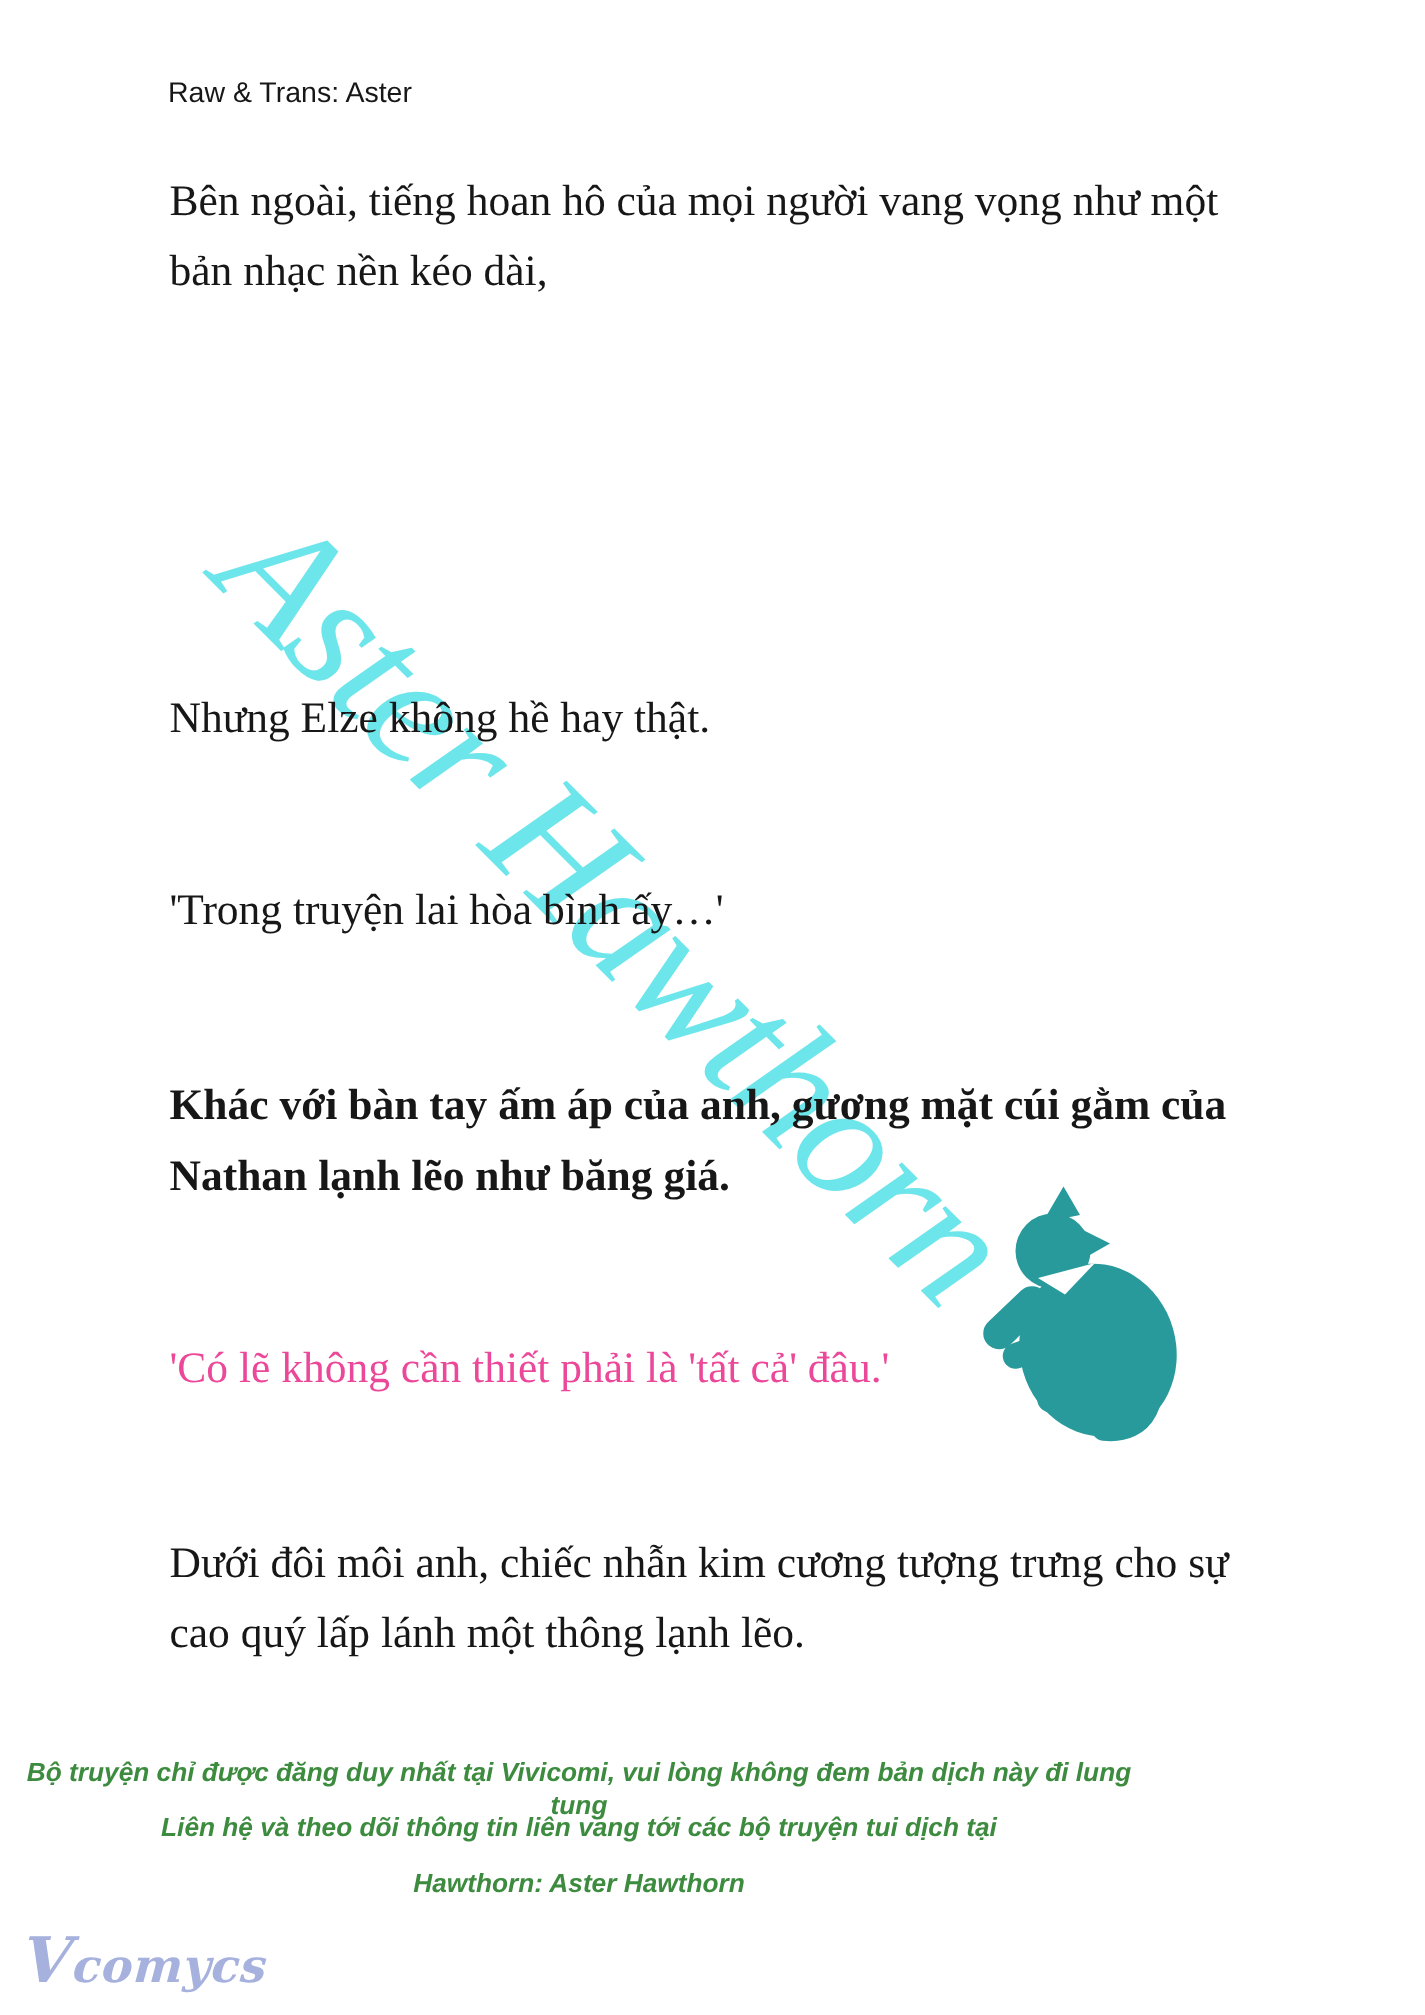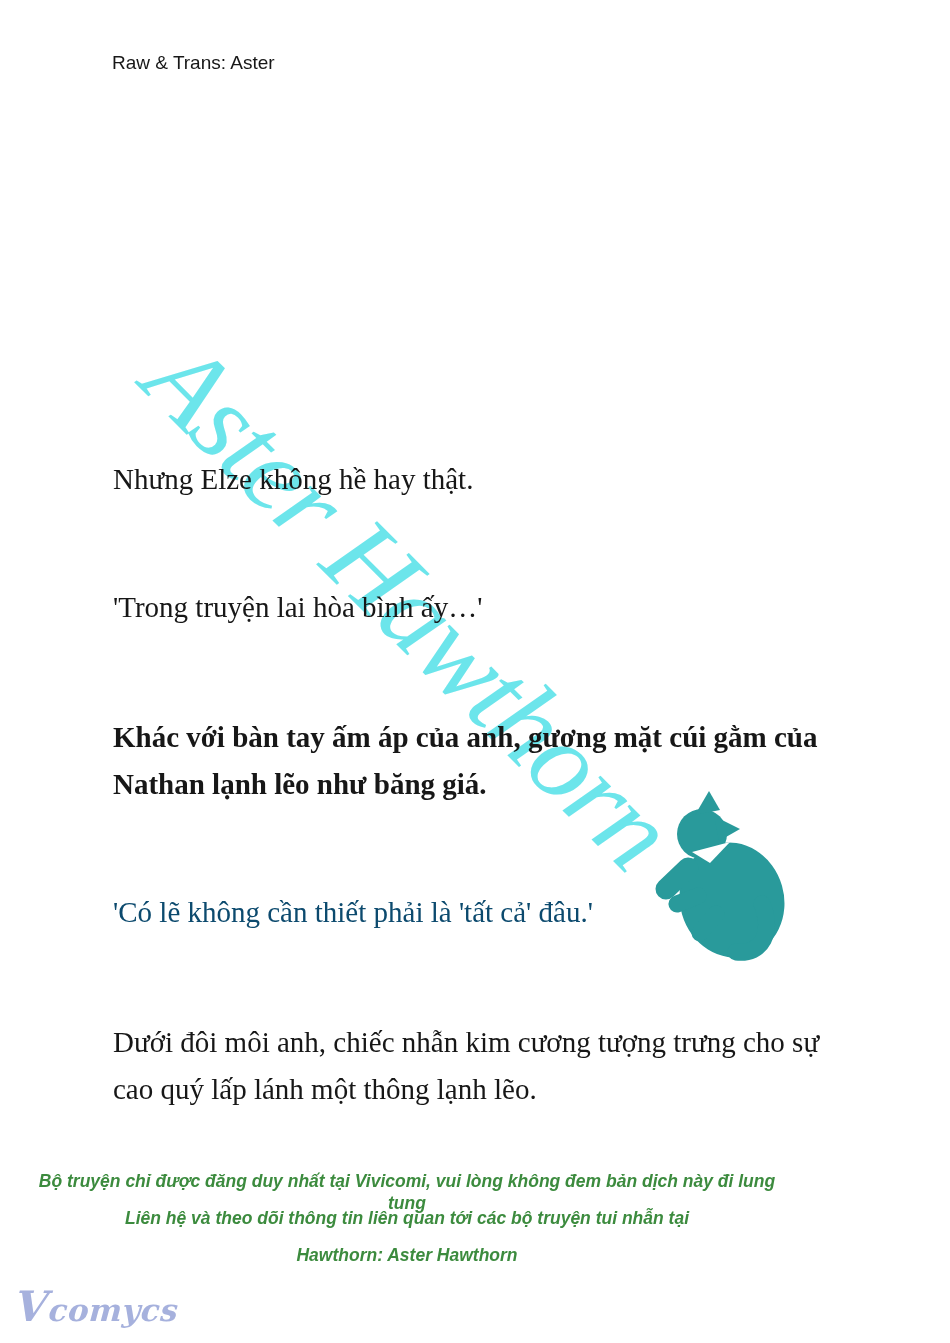--- a/index.html
+++ b/index.html
@@ -47,21 +47,20 @@
     position:absolute;left:650px;top:788px;
     width:135px;height:185px;
     z-index:3;
   }
   
   .footer-line{
     position:absolute;left:0;width:772px;
     text-align:center;
     font:italic 700 17.5px/1.25 "Liberation Sans", sans-serif;
     z-index:2;
-    margin-left:21px;
   }
   #f1{top:1171px;}
   #f2{top:1208px;}
   #f3{top:1245px;}
   
   .logo{
     position:absolute;left:16px;top:1280px;
     font:italic 700 31px/1.3 "DejaVu Serif", serif;
     letter-spacing:0.5px;
     transform:skewX(-4deg);
@@ -89,27 +88,29 @@
     <circle cx="52" cy="46" r="25" fill="currentColor"></circle>
 
     <polygon points="45,27 59,3 70,22" fill="currentColor"></polygon>
     <polygon points="64,28 90,41 69,53" fill="currentColor"></polygon>
 
     <polygon points="42,64 80,54 60,75" fill="#ffffff"></polygon>
   </svg>
 
   <div class="credit" style="color: rgb(23, 23, 23);">Raw &amp; Trans: Aster</div>
 
+  <p class="par" id="p1" style="color: rgb(23, 23, 23);">Bên ngoài, tiếng hoan hô của mọi người vang vọng như một
+bản nhạc nền kéo dài,</p>
   <p class="par" id="p3" style="color: rgb(23, 23, 23);">Nhưng Elze không hề hay thật.</p>
   <p class="par" id="p4" style="color: rgb(23, 23, 23);">'Trong truyện lai hòa bình ấy…'</p>
   <p class="par" id="p5" style="color: rgb(23, 23, 23);">Khác với bàn tay ấm áp của anh, gương mặt cúi gằm của
 Nathan lạnh lẽo như băng giá.</p>
-  <p class="par" id="p6" style="color: #0c4a6e;">'Có lẽ không cần thiết phải là 'tất cả' đâu.'</p>
+  <p class="par" id="p6" style="color: #ec4899;">'Có lẽ không cần thiết phải là 'tất cả' đâu.'</p>
   <p class="par" id="p7" style="color: rgb(23, 23, 23);">Dưới đôi môi anh, chiếc nhẫn kim cương tượng trưng cho sự
 cao quý lấp lánh một thông lạnh lẽo.</p>
 
   <div class="footer-line" id="f1" style="color: rgb(60, 139, 62);">Bộ truyện chỉ được đăng duy nhất tại Vivicomi, vui lòng không đem bản dịch này đi lung tung</div>
-  <div class="footer-line" id="f2" style="color: rgb(60, 139, 62);">Liên hệ và theo dõi thông tin liên quan tới các bộ truyện tui nhẫn tại</div>
+  <div class="footer-line" id="f2" style="color: rgb(60, 139, 62);">Liên hệ và theo dõi thông tin liên vang tới các bộ truyện tui dịch tại</div>
   <div class="footer-line" id="f3" style="color: rgb(60, 139, 62);">Hawthorn: Aster Hawthorn</div>
 
   <div class="logo" style="color: rgb(166, 177, 221);">Vcomycs</div>
 
 </div>
 
 </body></html>

